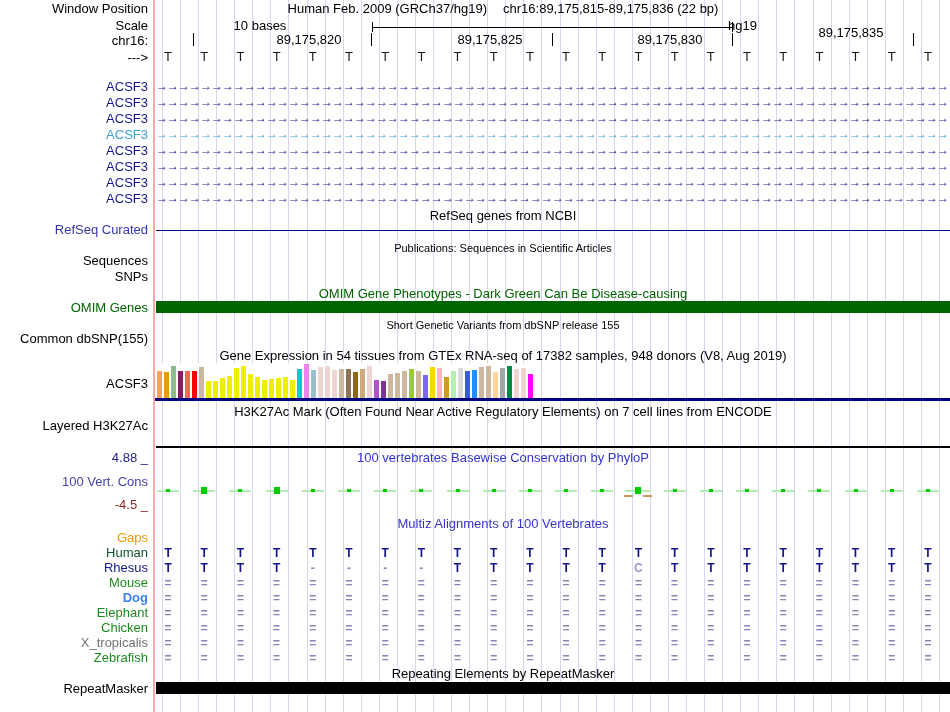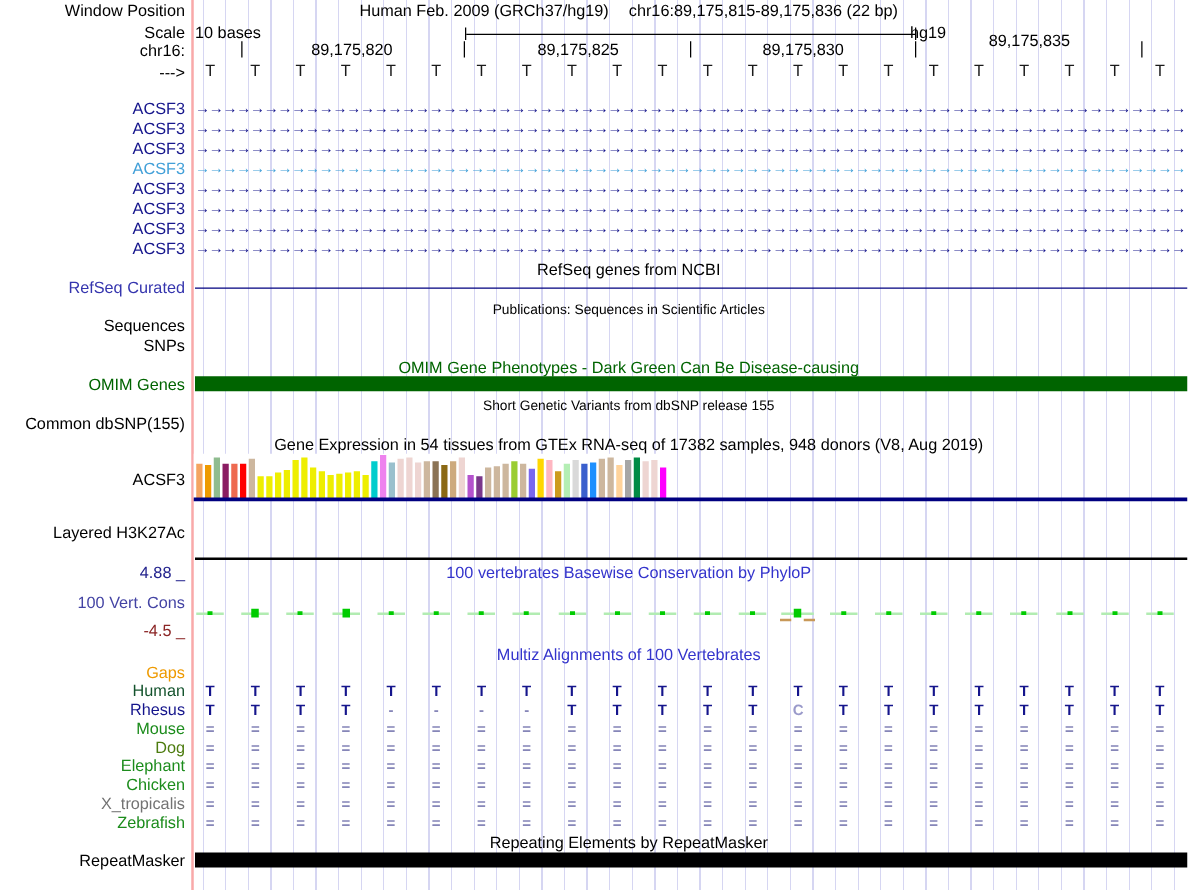--- a/index.html
+++ b/index.html
@@ -6,21 +6,21 @@
   body{margin:0;background:#fff}
   .browser{position:relative;width:950px;height:712px;background:#fff;
     font-family:"Liberation Sans",sans-serif;font-size:13px;color:#000;overflow:hidden}
   .gridlines{position:absolute;left:156px;top:0;width:794px;height:712px;
     background:repeating-linear-gradient(90deg,transparent 0 6px,#d6d6f2 6px 7px,transparent 7px 18.07px)}
   .pink{position:absolute;left:153px;top:0;width:2px;height:712px;background:#f9a9a9}
   .label{position:absolute;left:0;width:148px;height:14px;line-height:14px;text-align:right;white-space:pre}
   .ctitle{position:absolute;left:156px;width:694px;height:14px;line-height:14px;text-align:center;white-space:pre}
   .flexc{display:flex;justify-content:center;gap:16px}
   .small{font-size:11px}
-  .rtext{position:absolute;height:14px;line-height:14px;text-align:left;white-space:pre}
+  .rtext{position:absolute;height:14px;line-height:14px;text-align:center;white-space:pre}
   .grid22{position:absolute;left:150px;width:796px;height:14px;display:grid;grid-template-columns:repeat(22,1fr)}
   .cell{text-align:center;line-height:14px}
   #base-row .cell{color:#1a1a1a;font-size:13px}
   .seqrow .cell{font-weight:bold;font-size:12px;color:#15158C}
   .cell.eq,.cell.dash{color:#8686B8}
   .cell.mut{color:#9A9ACA}
   .gene-row{position:absolute;left:0;width:950px;height:14px}
   .glabel{position:absolute;left:0;width:148px;text-align:right;line-height:14px}
   .garrows{position:absolute;left:156px;width:794px;height:14px;line-height:13px;overflow:hidden;
     white-space:nowrap;letter-spacing:-1px;font-size:12px}
@@ -208,20 +208,21 @@
       <div class="gbar" style="height: 33px; background: rgb(205, 183, 158);"></div>
       <div class="gbar" style="height: 27px; background: rgb(255, 211, 155);"></div>
       <div class="gbar" style="height: 31px; background: rgb(166, 166, 166);"></div>
       <div class="gbar" style="height: 33px; background: rgb(0, 139, 69);"></div>
       <div class="gbar" style="height: 30px; background: rgb(238, 213, 210);"></div>
       <div class="gbar" style="height: 31px; background: rgb(238, 213, 210);"></div>
       <div class="gbar" style="height: 25px; background: rgb(255, 0, 255);"></div>
     </div>
   <div class="hline" style="left:155px;width:795px;top:398px;height:3px;background:#000080"></div>
 
+  <div class="ctitle" style="top:405px">H3K27Ac Mark (Often Found Near Active Regulatory Elements) on 7 cell lines from ENCODE</div>
   <div class="label" style="top:419px">Layered H3K27Ac</div>
   <div class="hline" style="top:446px;height:2px;background:#000"></div>
 
   <div class="label c-navy2" style="top:451px">4.88 _</div>
   <div class="ctitle c-titleblue" style="top:451px">100 vertebrates Basewise Conservation by PhyloP</div>
   <div class="label c-vert" style="top:475px">100 Vert. Cons</div>
   <div class="grid22" id="cons-marks" style="top:484px">
       <div class="cmark small">
         <i class="band"></i>
         <i class="tick"></i>
@@ -387,21 +388,21 @@
         <span class="cell eq">=</span>
         <span class="cell eq">=</span>
         <span class="cell eq">=</span>
         <span class="cell eq">=</span>
         <span class="cell eq">=</span>
         <span class="cell eq">=</span>
         <span class="cell eq">=</span>
         <span class="cell eq">=</span>
         <span class="cell eq">=</span>
       </div>
-      <div class="label" style="top: 591px; color: #4d7c0f;">Dog</div>
+      <div class="label" style="top: 591px; color: #3b82f6; font-weight: bold;">Dog</div>
       <div class="grid22 seqrow" style="top: 591px;">
         <span class="cell eq">=</span>
         <span class="cell eq">=</span>
         <span class="cell eq">=</span>
         <span class="cell eq">=</span>
         <span class="cell eq">=</span>
         <span class="cell eq">=</span>
         <span class="cell eq">=</span>
         <span class="cell eq">=</span>
         <span class="cell eq">=</span>

